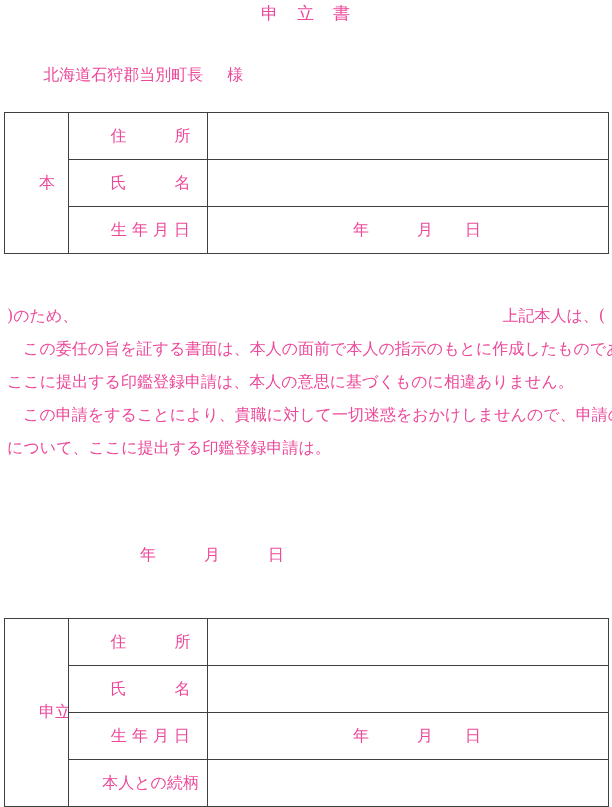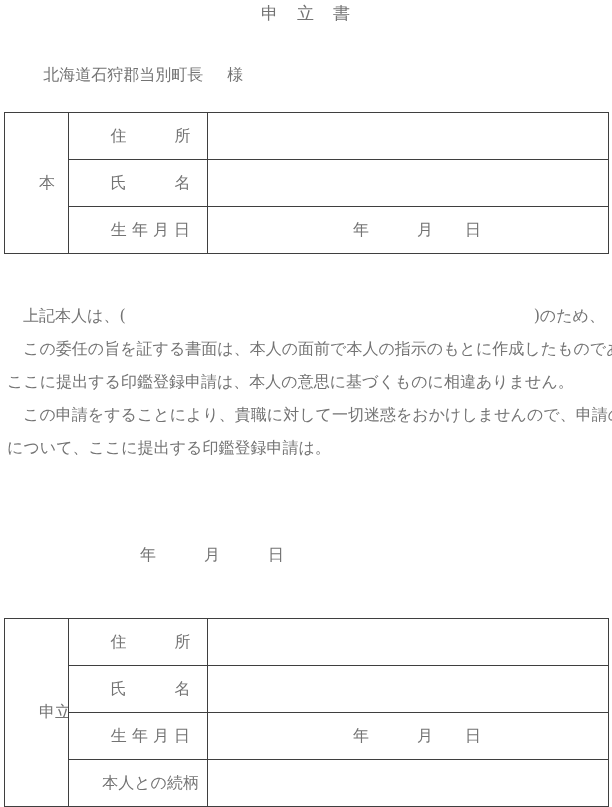--- a/index.html
+++ b/index.html
@@ -1,21 +1,21 @@
 <!DOCTYPE html>
 <html><head>
 <meta charset="utf-8">
 <style>
   html, body { margin: 0; padding: 0; }
   .page {
     position: relative;
     width: 612px;
     height: 807px;
     background: #ffffff;
-    color: #737373;
+    color: #ec4899;
     font-family: "DejaVu Serif", "Liberation Serif", serif;
     overflow: hidden;
   }
   .title {
     position: absolute;
     top: 2px;
     left: 0;
     width: 612px;
     text-align: center;
     font-size: 17px;
@@ -104,22 +104,22 @@
     </tr>
     <tr>
       <td class="field">生 年 月 日</td>
       <td class="value date-cell">年　　　月　　日</td>
     </tr>
   </tbody>
     </table>
 
   <div class="body-text">
     <div class="line flexline">
+      <span>)のため、</span>
       <span>　上記本人は、(</span>
-      <span>)のため、</span>
     </div>
     <div class="line">　この委任の旨を証する書面は、本人の面前で本人の指示のもとに作成したものであり、</div>
     <div class="line">ここに提出する印鑑登録申請は、本人の意思に基づくものに相違ありません。</div>
     <div class="line">　この申請をすることにより、貴職に対して一切迷惑をおかけしませんので、申請の受理</div>
     <div class="line">について、ここに提出する印鑑登録申請は。</div>
   </div>
 
   <div class="date-line">年　　　月　　　日</div>
 
   <table class="form-table t2">

